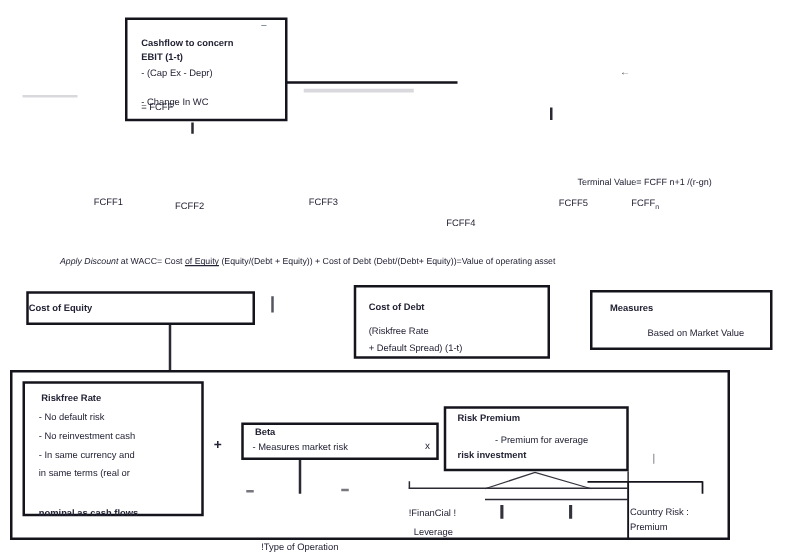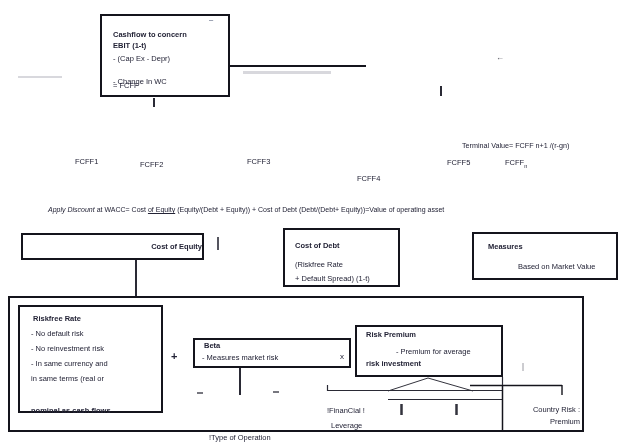--- a/index.html
+++ b/index.html
@@ -7,21 +7,21 @@
     position:relative;width:630px;height:446px;background:#ffffff;
     font-family:"Liberation Sans",sans-serif;color:#232336;overflow:hidden;
   }
   .abs{position:absolute;}
   .box{position:absolute;border:2px solid #14141c;background:#fff;box-sizing:border-box;}
   .txt{position:absolute;font-size:7.5px;line-height:1.1;color:#232336;white-space:nowrap;}
   .bold{font-weight:bold;}
   .vline{position:absolute;background:#2a2a35;width:1.5px;}
   .hline{position:absolute;background:#14141c;height:2px;}
   .artifact{position:absolute;background:#b9b9c2;opacity:.55;filter:blur(.6px);}
-  .center{text-align:right;}
+  .center{text-align:left;}
   sub{font-size:5.5px;}
   .formula{position:absolute;font-size:7px;letter-spacing:0;color:#232336;white-space:nowrap;}
   .formula .it{font-style:italic;}
   .formula .ul{text-decoration:underline;}
   svg.lines{position:absolute;left:0;top:0;pointer-events:none;}
 </style>
 </head>
 <body>
 
 <div class="stage">
@@ -55,39 +55,39 @@
 
   <div class="formula" style="left:48px;top:206px;">
     <span class="it">Apply Discount</span><span> at WACC= Cost </span><span class="ul">of Equity</span><span> (Equity/(Debt + Equity)) + Cost of Debt (Debt/(Debt+ Equity))=Value of operating asset</span>
   </div>
 
   <div class="box" style="left:21px;top:233px;width:183px;height:27px;">
     <div class="txt bold center" style="left:0;right:0;top:8px;position:absolute;">Cost of Equity</div>
   </div>
   <div class="vline" style="left:217px;top:237px;height:13px;background:#55555f;"></div>
 
-  <div class="box" style="left:283px;top:228px;width:117px;height:59px;padding-left:48px;">
+  <div class="box" style="left:283px;top:228px;width:157px;height:59px;padding-left:48px;">
     <span class="txt bold" style="left:10px;top:12px;">Cost of Debt</span>
     <span class="txt" style="left:10px;top:31px;">(Riskfree Rate</span>
     <span class="txt" style="left:10px;top:45px;">+ Default Spread) (1-t)</span>
   </div>
 
   <div class="box" style="left:472px;top:232px;width:146px;height:48px;">
     <span class="txt bold" style="left:14px;top:9px;">Measures</span>
     <span class="txt" style="left:6px;top:29px;padding-left:38px;">Based on Market Value</span>
   </div>
 
   <div class="vline" style="left:135px;top:260px;height:36px;width:2px;"></div>
 
   <div class="box" style="left:8px;top:296px;width:576px;height:136px;"></div>
 
   <div class="box" style="left:18px;top:305px;width:145px;height:108px;">
     <span class="txt bold" style="left:13px;top:8px;">Riskfree Rate</span>
     <span class="txt" style="left:11px;top:23px;">- No default risk</span>
-    <span class="txt" style="left:11px;top:38px;">- No reinvestment risk</span>
+    <span class="txt" style="left:11px;top:38px;">- No reinvestment cash</span>
     <span class="txt" style="left:11px;top:53px;">- In same currency and</span>
     <span class="txt" style="left:11px;top:68px;">in same terms (real or</span>
     <span class="txt" style="left:11px;top:100px;font-weight:bold;">nominal as cash flows</span>
   </div>
 
   <span class="txt" style="left:171px;top:350px;font-size:11px;font-weight:bold;">+</span>
 
   <div class="box" style="left:193px;top:338px;width:158px;height:30px;">
     <span class="txt bold" style="left:9px;top:2px;">Beta</span>
     <span class="txt" style="left:7px;top:14px;">- Measures market risk</span>

